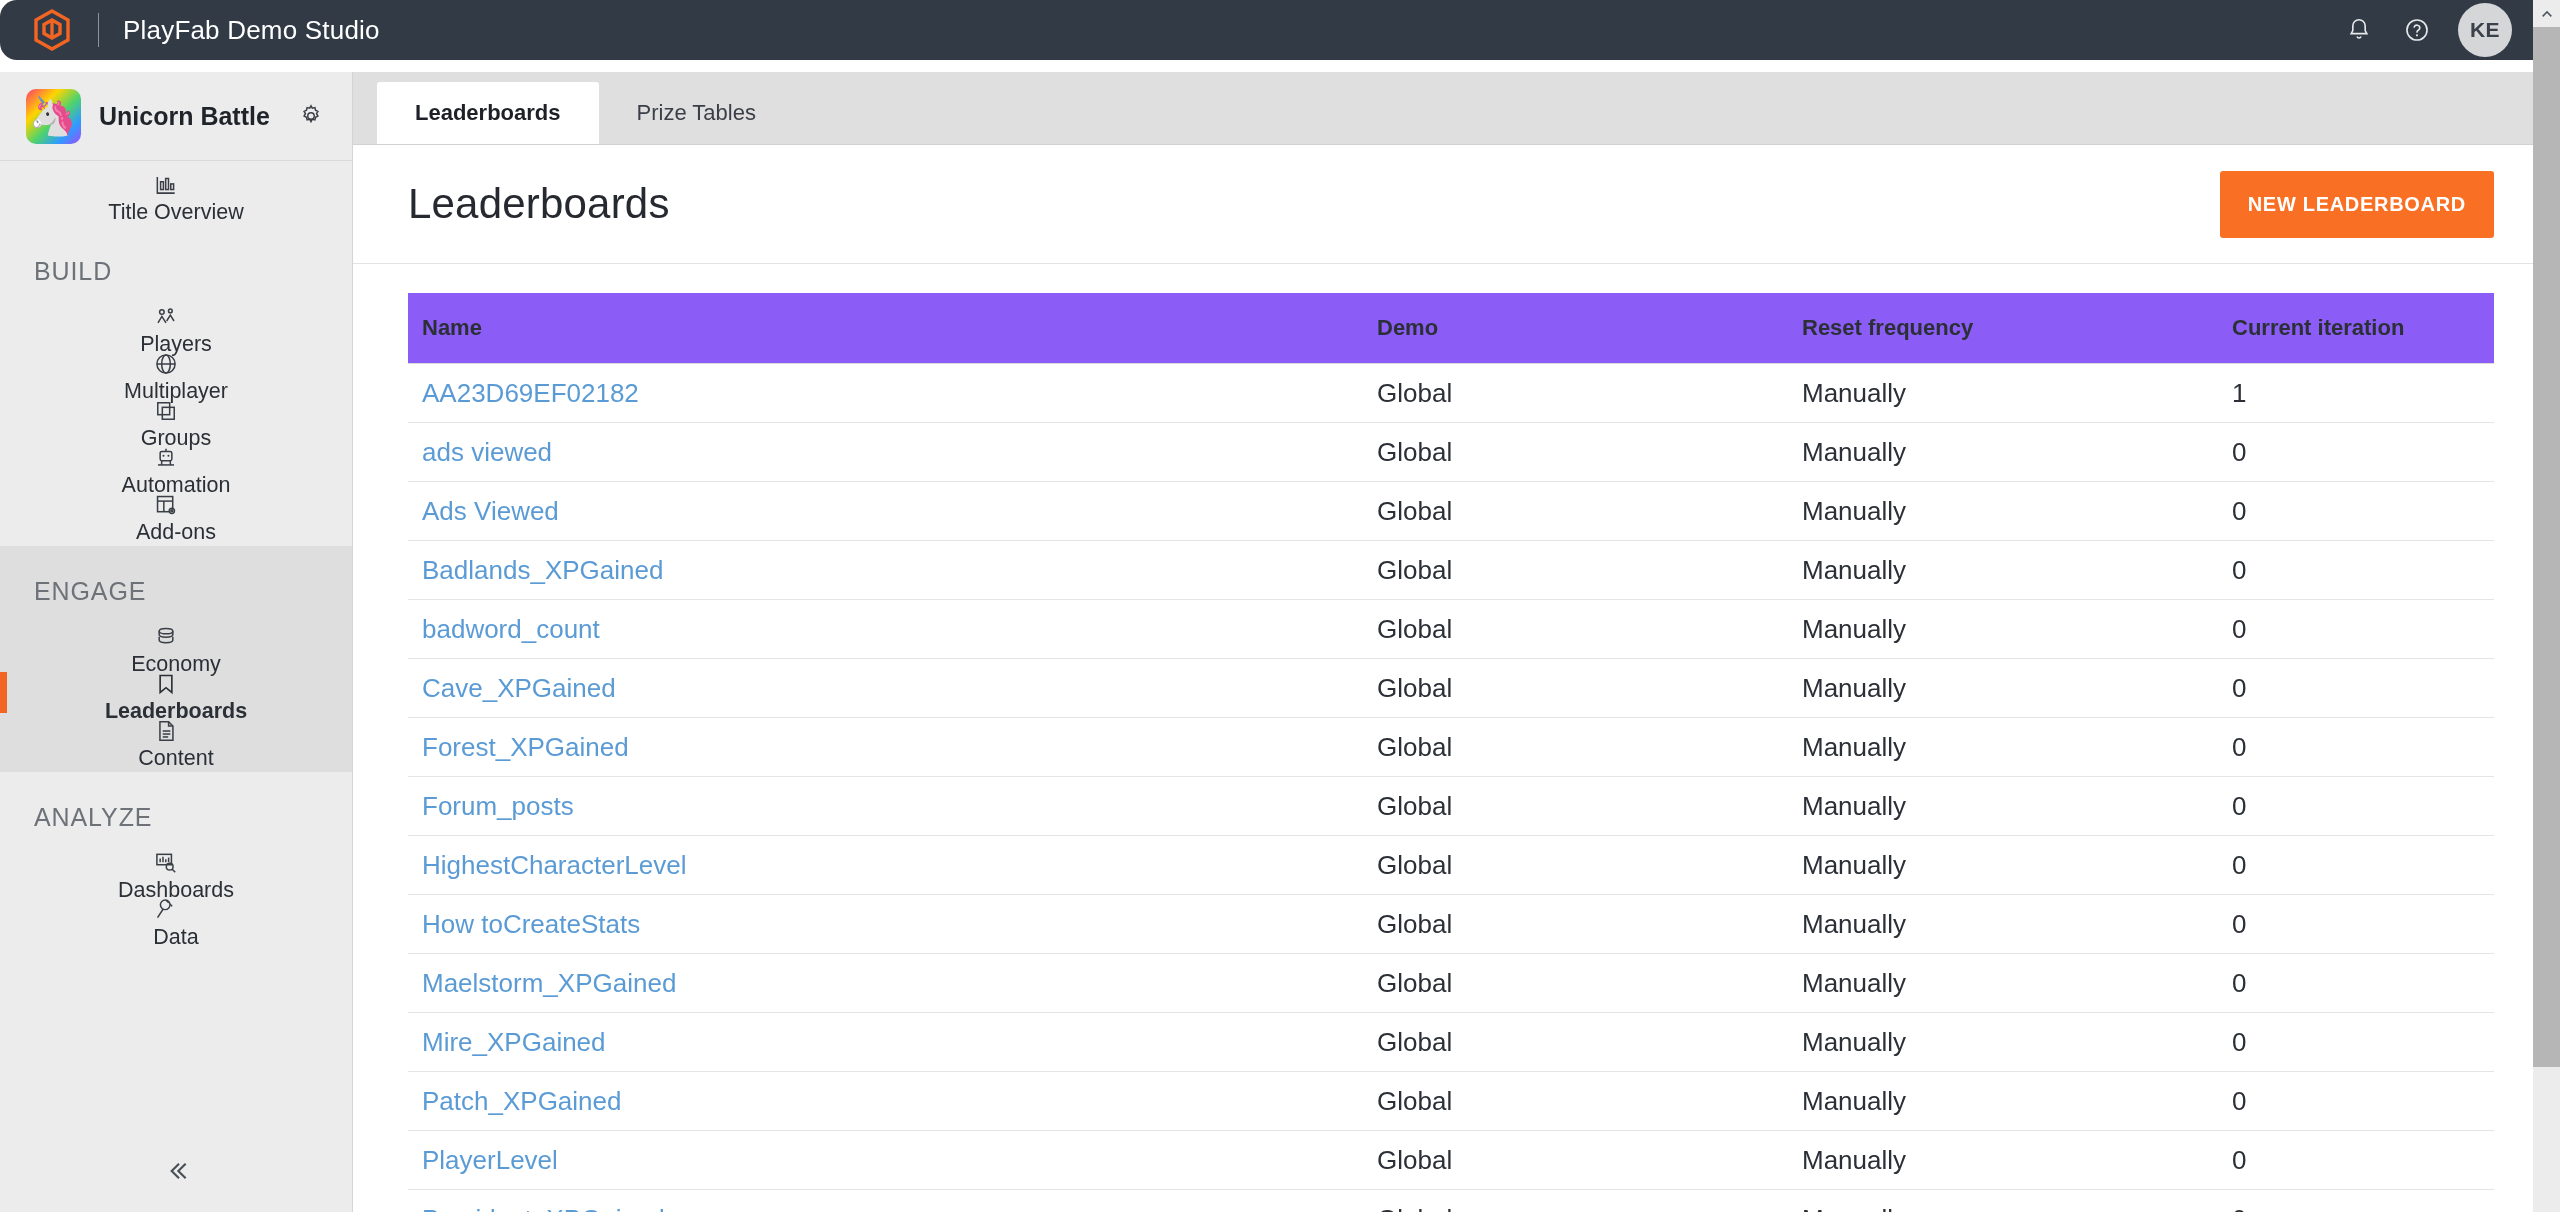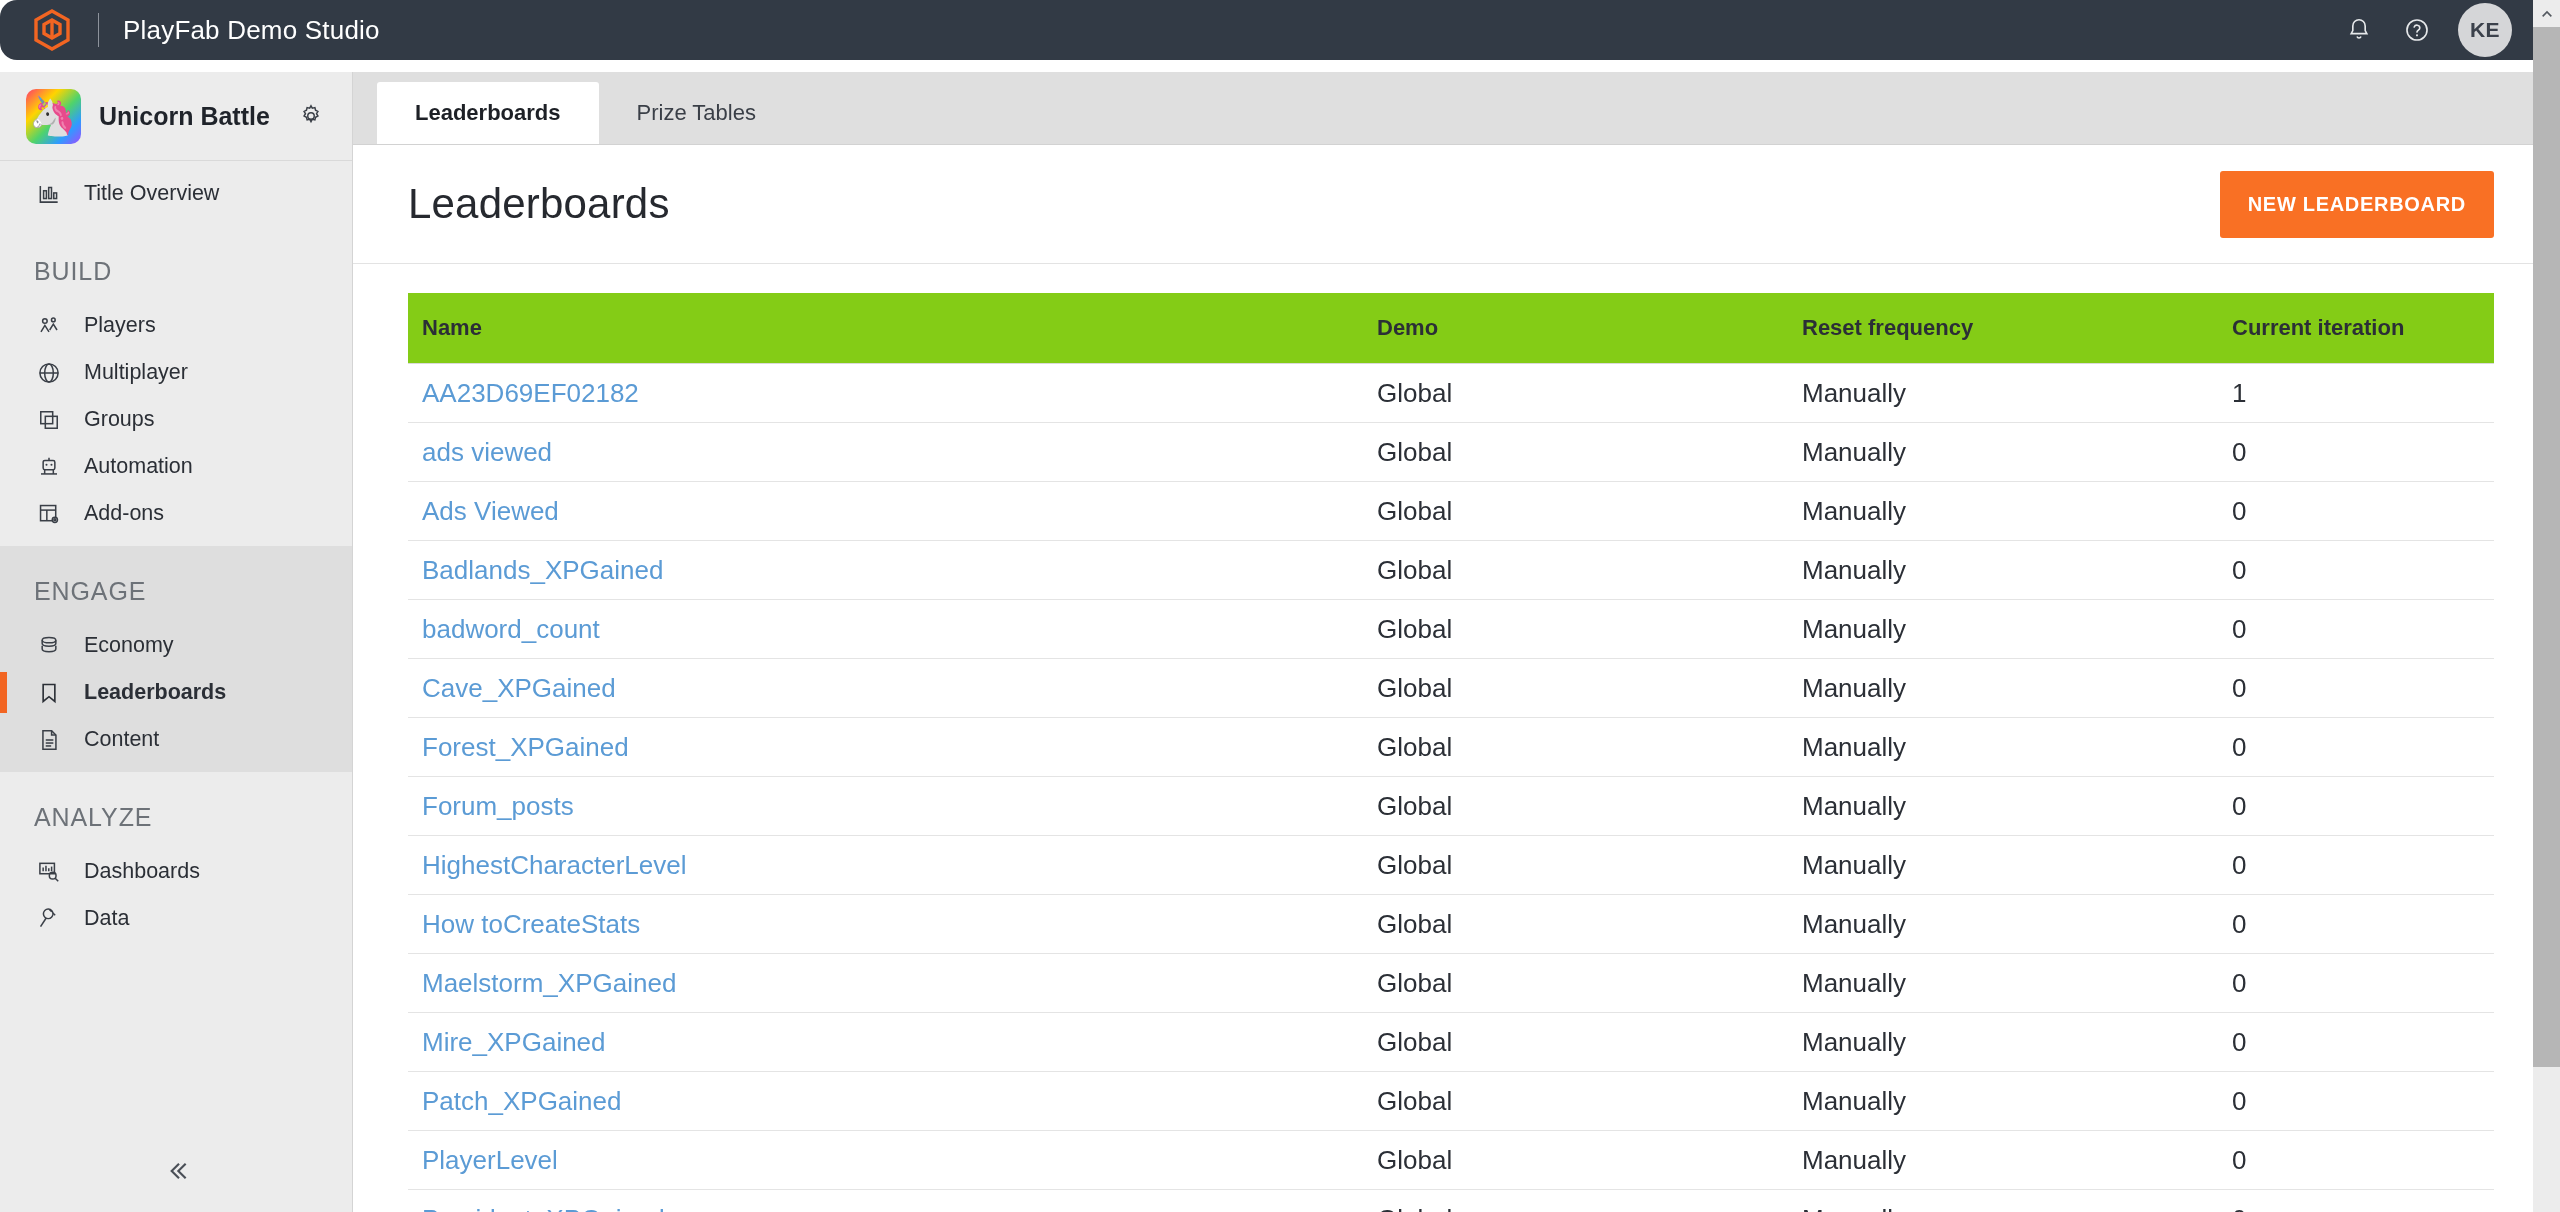--- a/index.html
+++ b/index.html
@@ -74,23 +74,23 @@
 
   .nav-block { padding: 9px 0 9px 0; }
   .nav-block.engage { background: #dedede; }
 
   .nav-group-label {
     font-size: 25px; color: #6d7278; letter-spacing: .9px;
     padding: 22px 0 16px 34px; font-weight: 400;
   }
   .nav-item {
     display: flex; align-items: center;
-    height: 47px; padding-left: 34px;
+    height: 47px; 
     cursor: pointer; position: relative;
-    color: #2b2f36; font-size: 21.5px;
+    color: #2b2f36; font-size: 21.5px; flex-direction: column;
   }
   .nav-item .ico {
     width: 30px; height: 30px; flex: 0 0 30px;
     display:flex; align-items:center; justify-content:center;
     margin-right: 20px;
   }
   .nav-item.active { font-weight: 700; }
   .nav-item.active::before {
     content: ""; position: absolute; left: 0; top: 3px;
     width: 7px; height: 41px; background: #f26522;
@@ -139,21 +139,21 @@
     border: none; border-radius: 3px;
     height: 67px; padding: 0 28px;
     font-size: 20px; font-weight: 700; letter-spacing: .7px;
     font-family: "Liberation Sans", sans-serif;
     cursor: pointer;
   }
 
   .table-wrap { padding: 29px 48px 0 55px; }
   table.lb { width: 100%; border-collapse: collapse; table-layout: fixed; }
   table.lb th {
-    background: #84cc16; text-align: left;
+    background: #8b5cf6; text-align: left;
     font-size: 22px; font-weight: 700; color: #2b2f36;
     padding: 22px 0 22px 14px; height: 66px;
     border-bottom: 1px solid #dadada;
   }
   table.lb td {
     font-size: 26px; color: #2b2f36;
     padding: 0 0 0 14px; height: 59px;
     border-bottom: 1px solid #e4e4e4;
     vertical-align: middle;
   }

